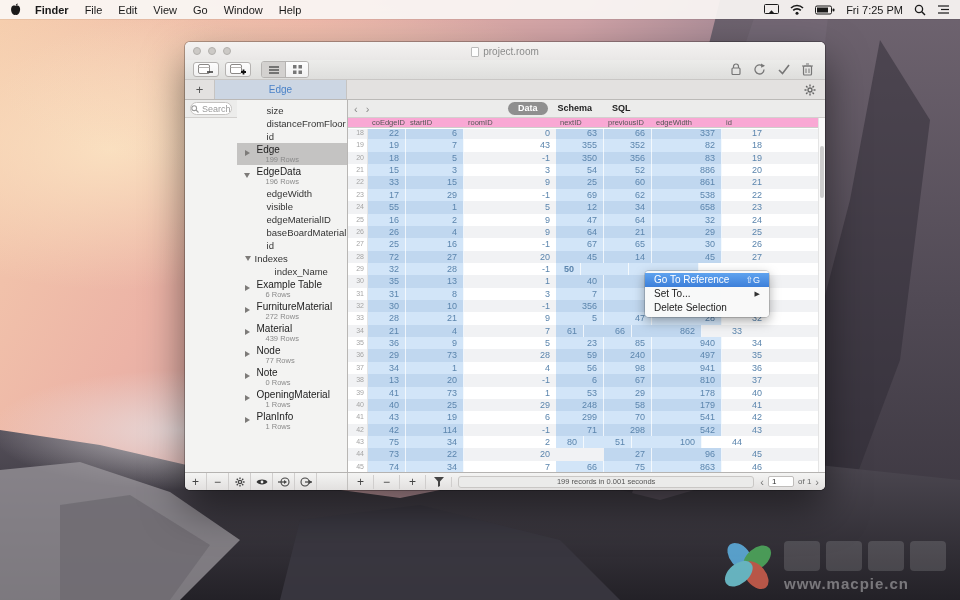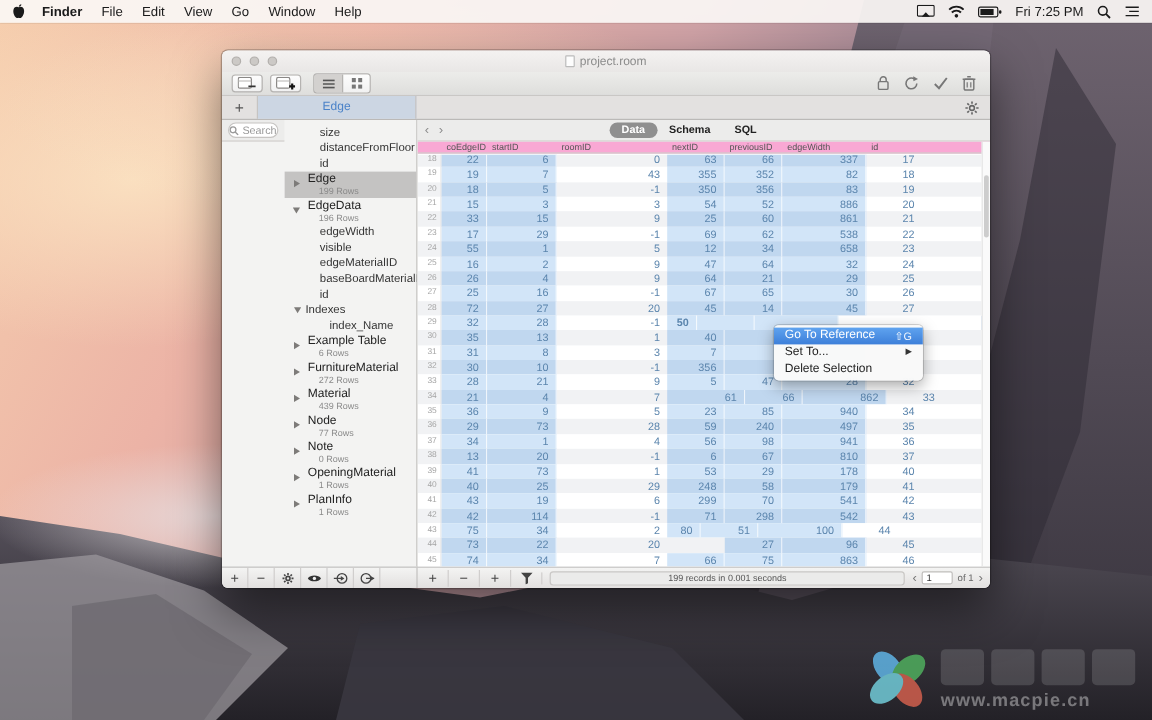--- a/index.html
+++ b/index.html
@@ -657,21 +657,21 @@
                     <div class="filler cell"></div>
                   </div>
                 </div>
                 <div class="grid-row stripe">
                   <div class="rownum">34</div>
                   <div class="row-cells">
                     <div class="rc-bg"></div>
                     <div class="cell hl" style="width: 38px;">21</div>
                     <div class="cell hl" style="width: 58px;">4</div>
                     <div class="cell" style="width: 92px;">7</div>
-                    <div class="cell hl" style="width: 65px;">61</div>
+                    <div class="cell hl" style="width: 28px;">61</div>
                     <div class="cell hl" style="width: 48px;">66</div>
                     <div class="cell hl" style="width: 70px;">862</div>
                     <div class="cell" style="width: 46px;">33</div>
                     <div class="filler cell"></div>
                   </div>
                 </div>
                 <div class="grid-row">
                   <div class="rownum">35</div>
                   <div class="row-cells">
                     <div class="rc-bg"></div>

